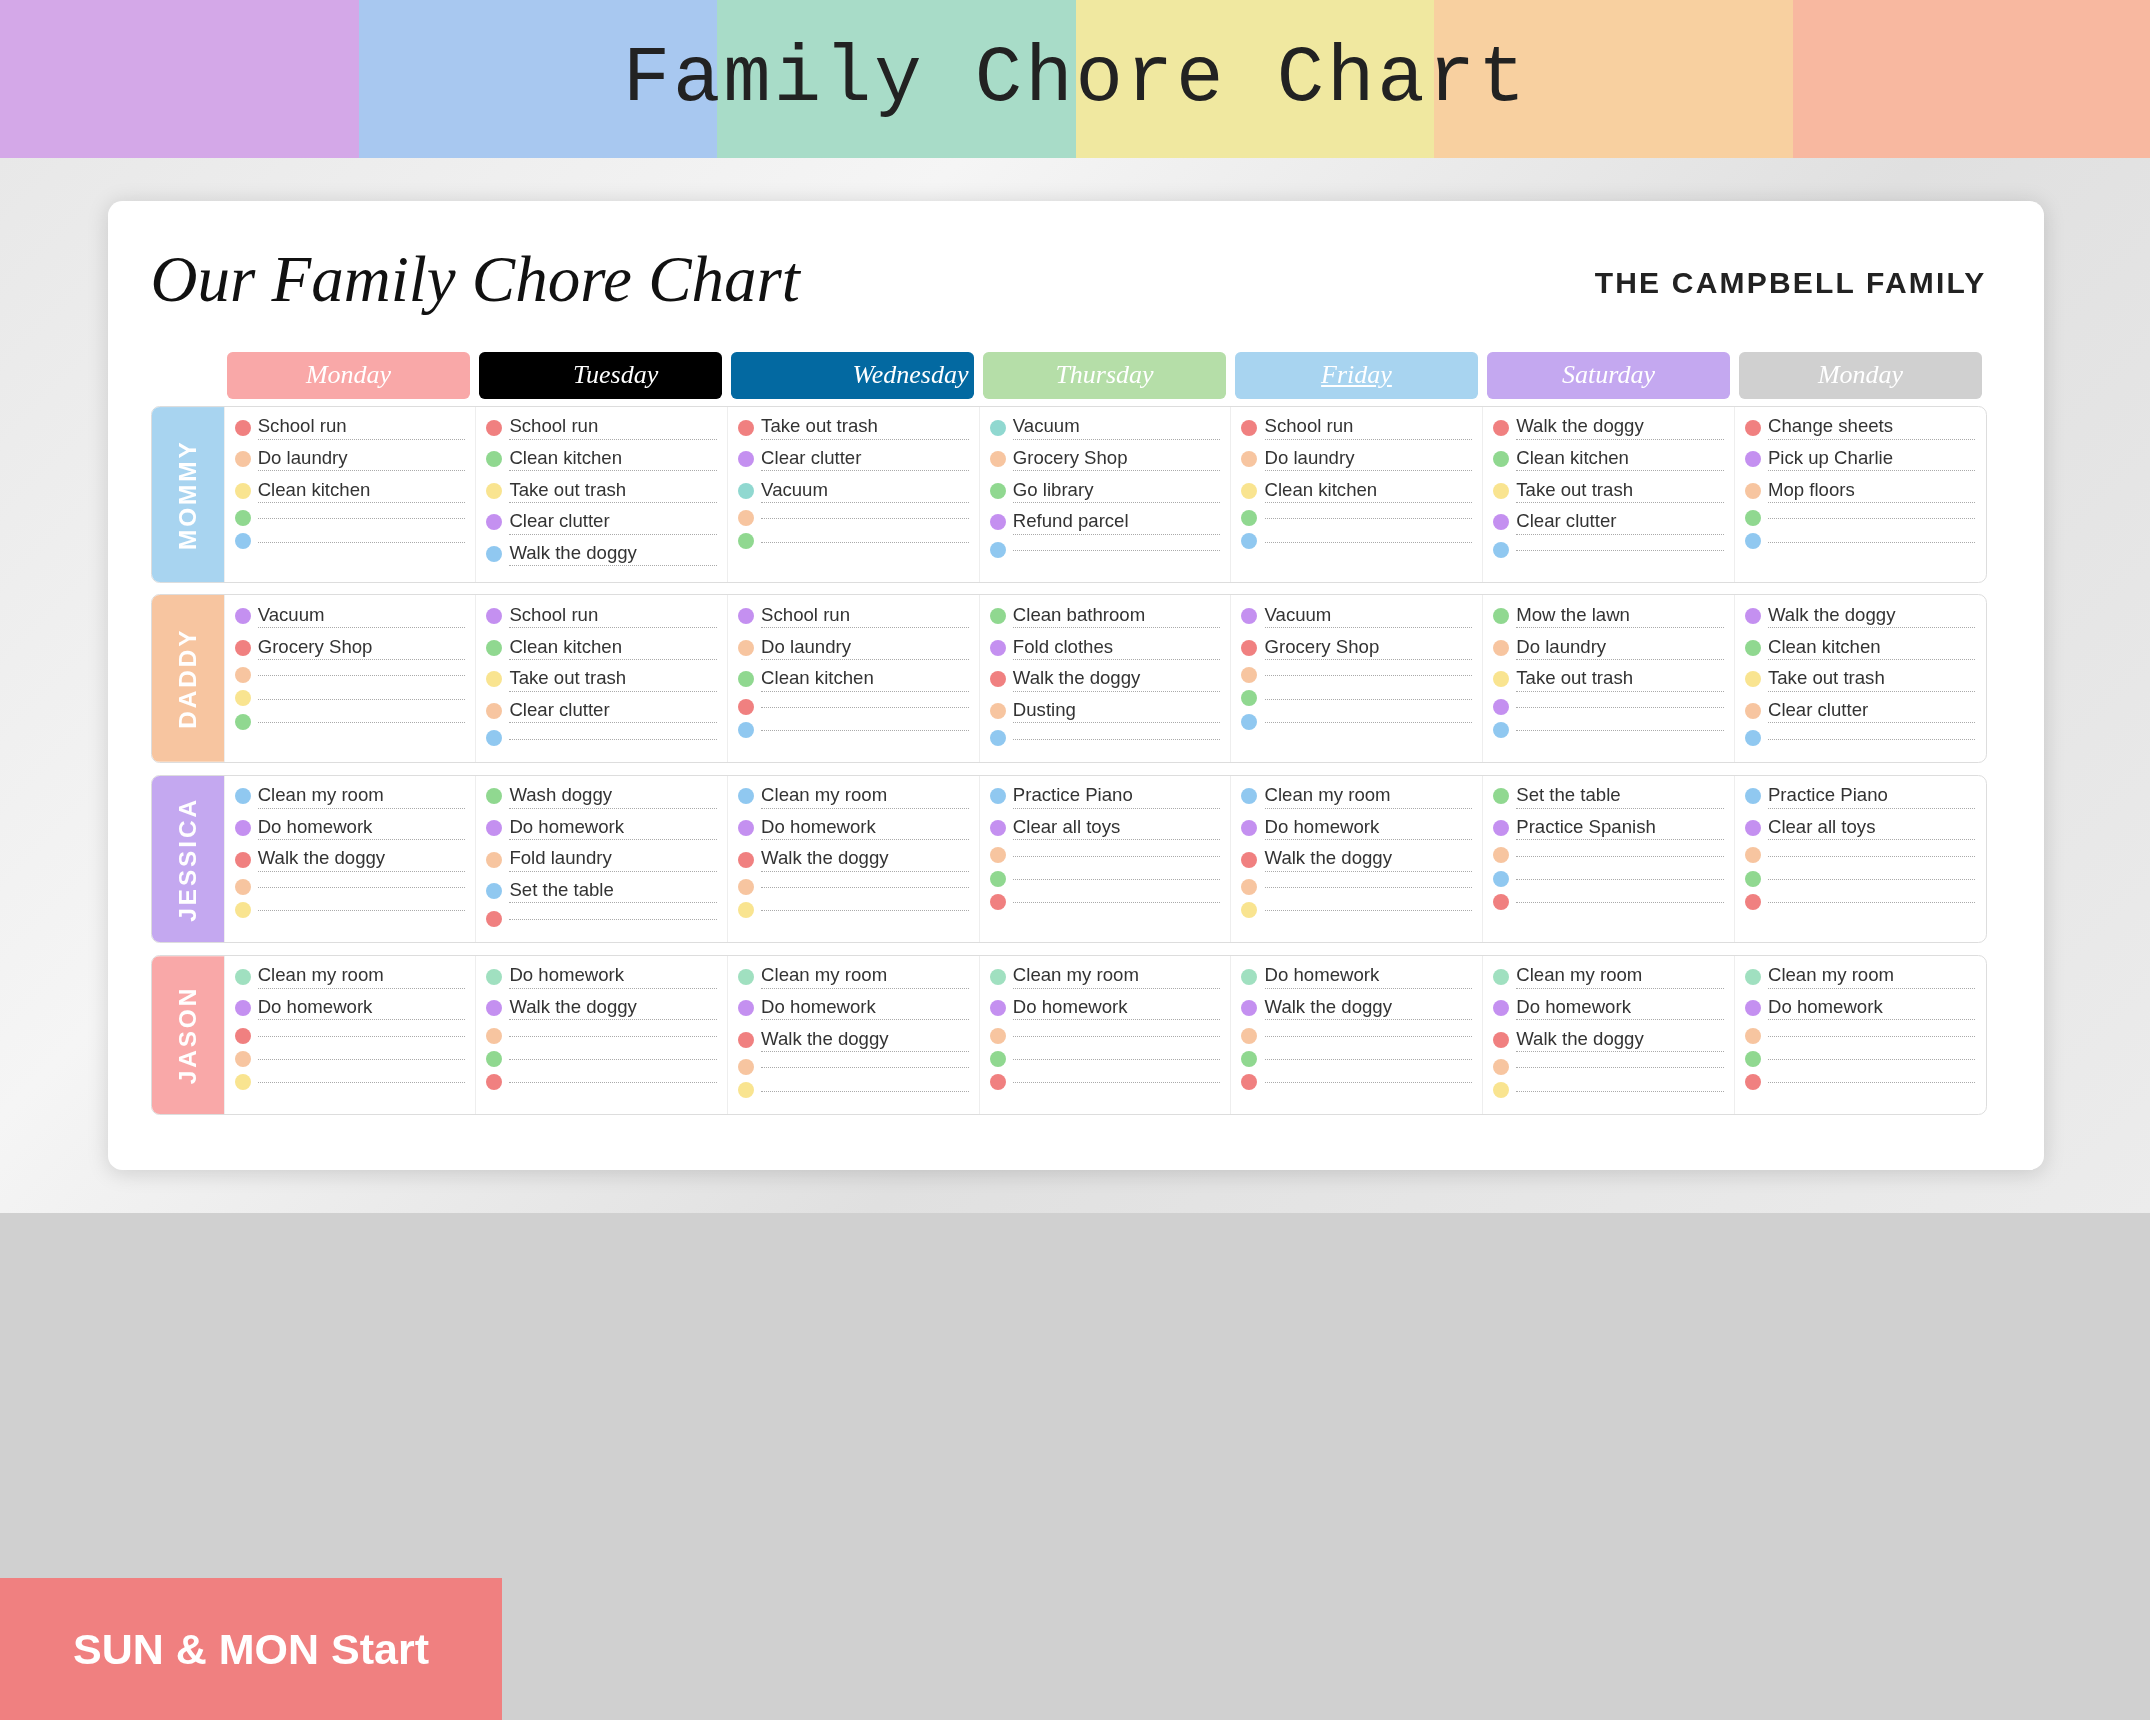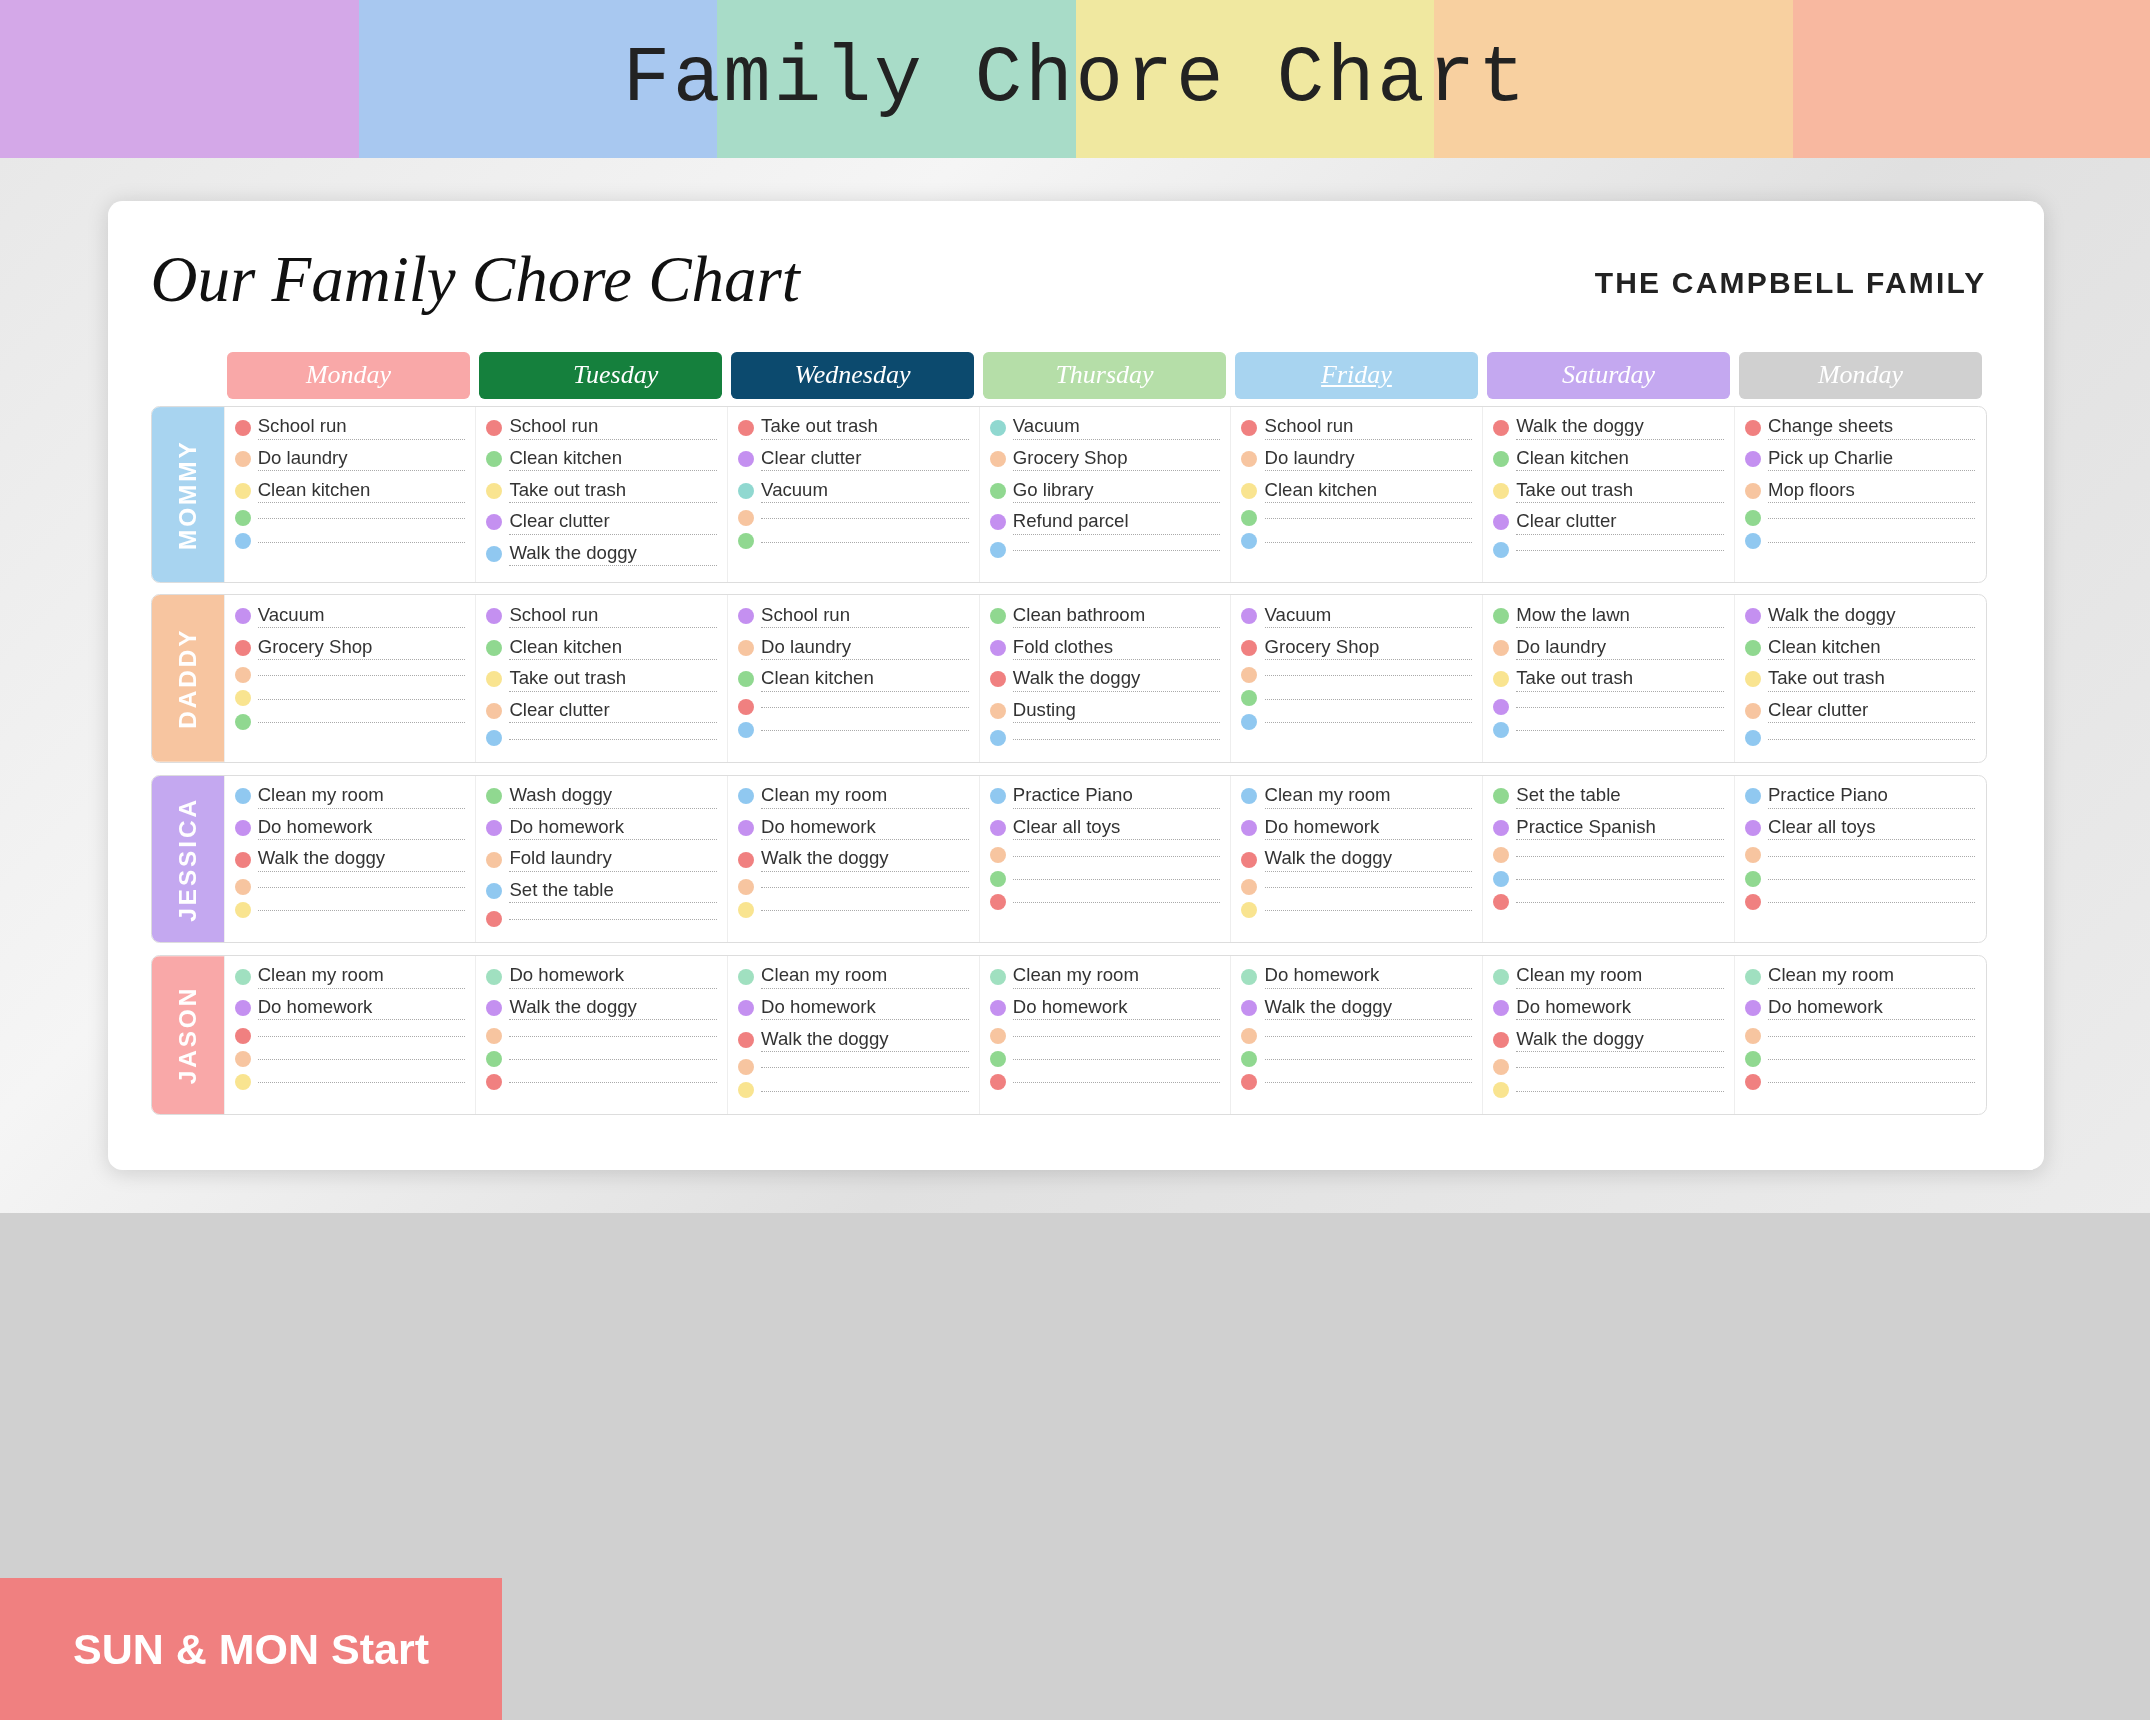--- a/index.html
+++ b/index.html
@@ -190,22 +190,22 @@
     .footer-right-text {
       color: white;
       font-size: 27px;
       font-style: italic;
       font-weight: bold;
       text-align: center;
       line-height: 1.3;
     }
 
     .day-col-0 { background: #f9a8a8; }
-    .day-col-1 { background: #15803d; padding-left: 36px; }
-    .day-col-2 { background: #0c4a6e; }
+    .day-col-1 { background: #000000; padding-left: 36px; }
+    .day-col-2 { background: #0369a1; text-align: right; }
     .day-col-3 { background: #b5dea8; }
     .day-col-4 { background: #a8d4f0; text-decoration: underline; }
     .day-col-5 { background: #c4a8f0; }
     .day-col-6 { background: #d0d0d0; }
 
   </style>
 </head>
 <body>
 
 <div class="top-banner">

